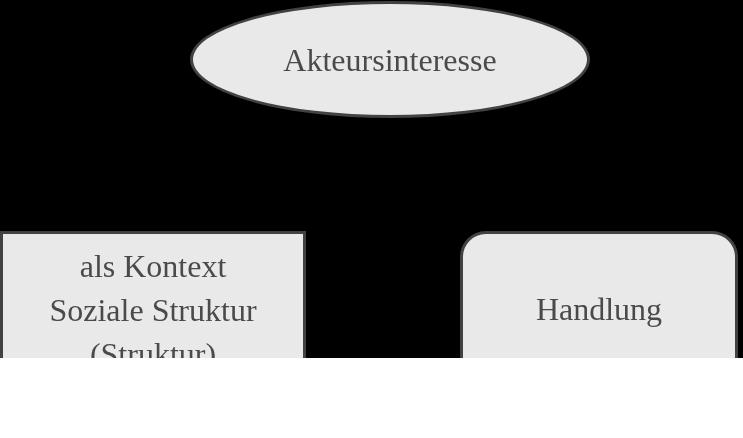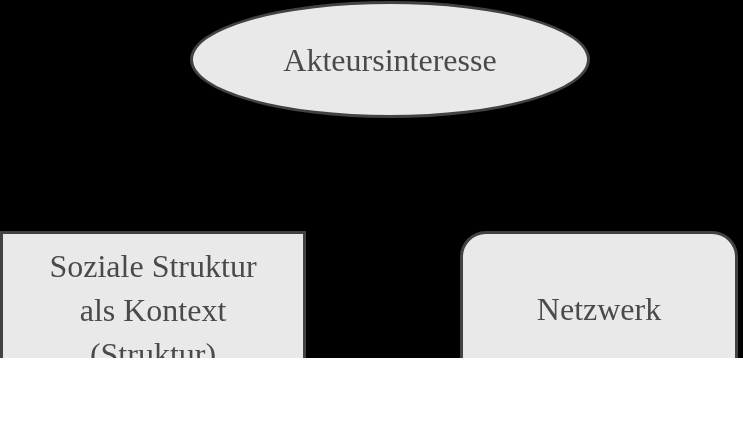--- a/index.html
+++ b/index.html
@@ -56,22 +56,22 @@
 </head>
 <body>
 
 <div class="canvas">
 
   <div class="node node--ellipse">
     <span class="line">Akteursinteresse</span>
   </div>
 
   <div class="node node--rect">
+    <span class="line">als Kontext</span>
     <span class="line">Soziale Struktur</span>
-    <span class="line">als Kontext</span>
     <span class="line">(Struktur)</span>
   </div>
 
   <div class="node node--rounded">
-    <span class="line">Netzwerk</span>
+    <span class="line">Handlung</span>
   </div>
 
 </div>
 
 </body></html>

